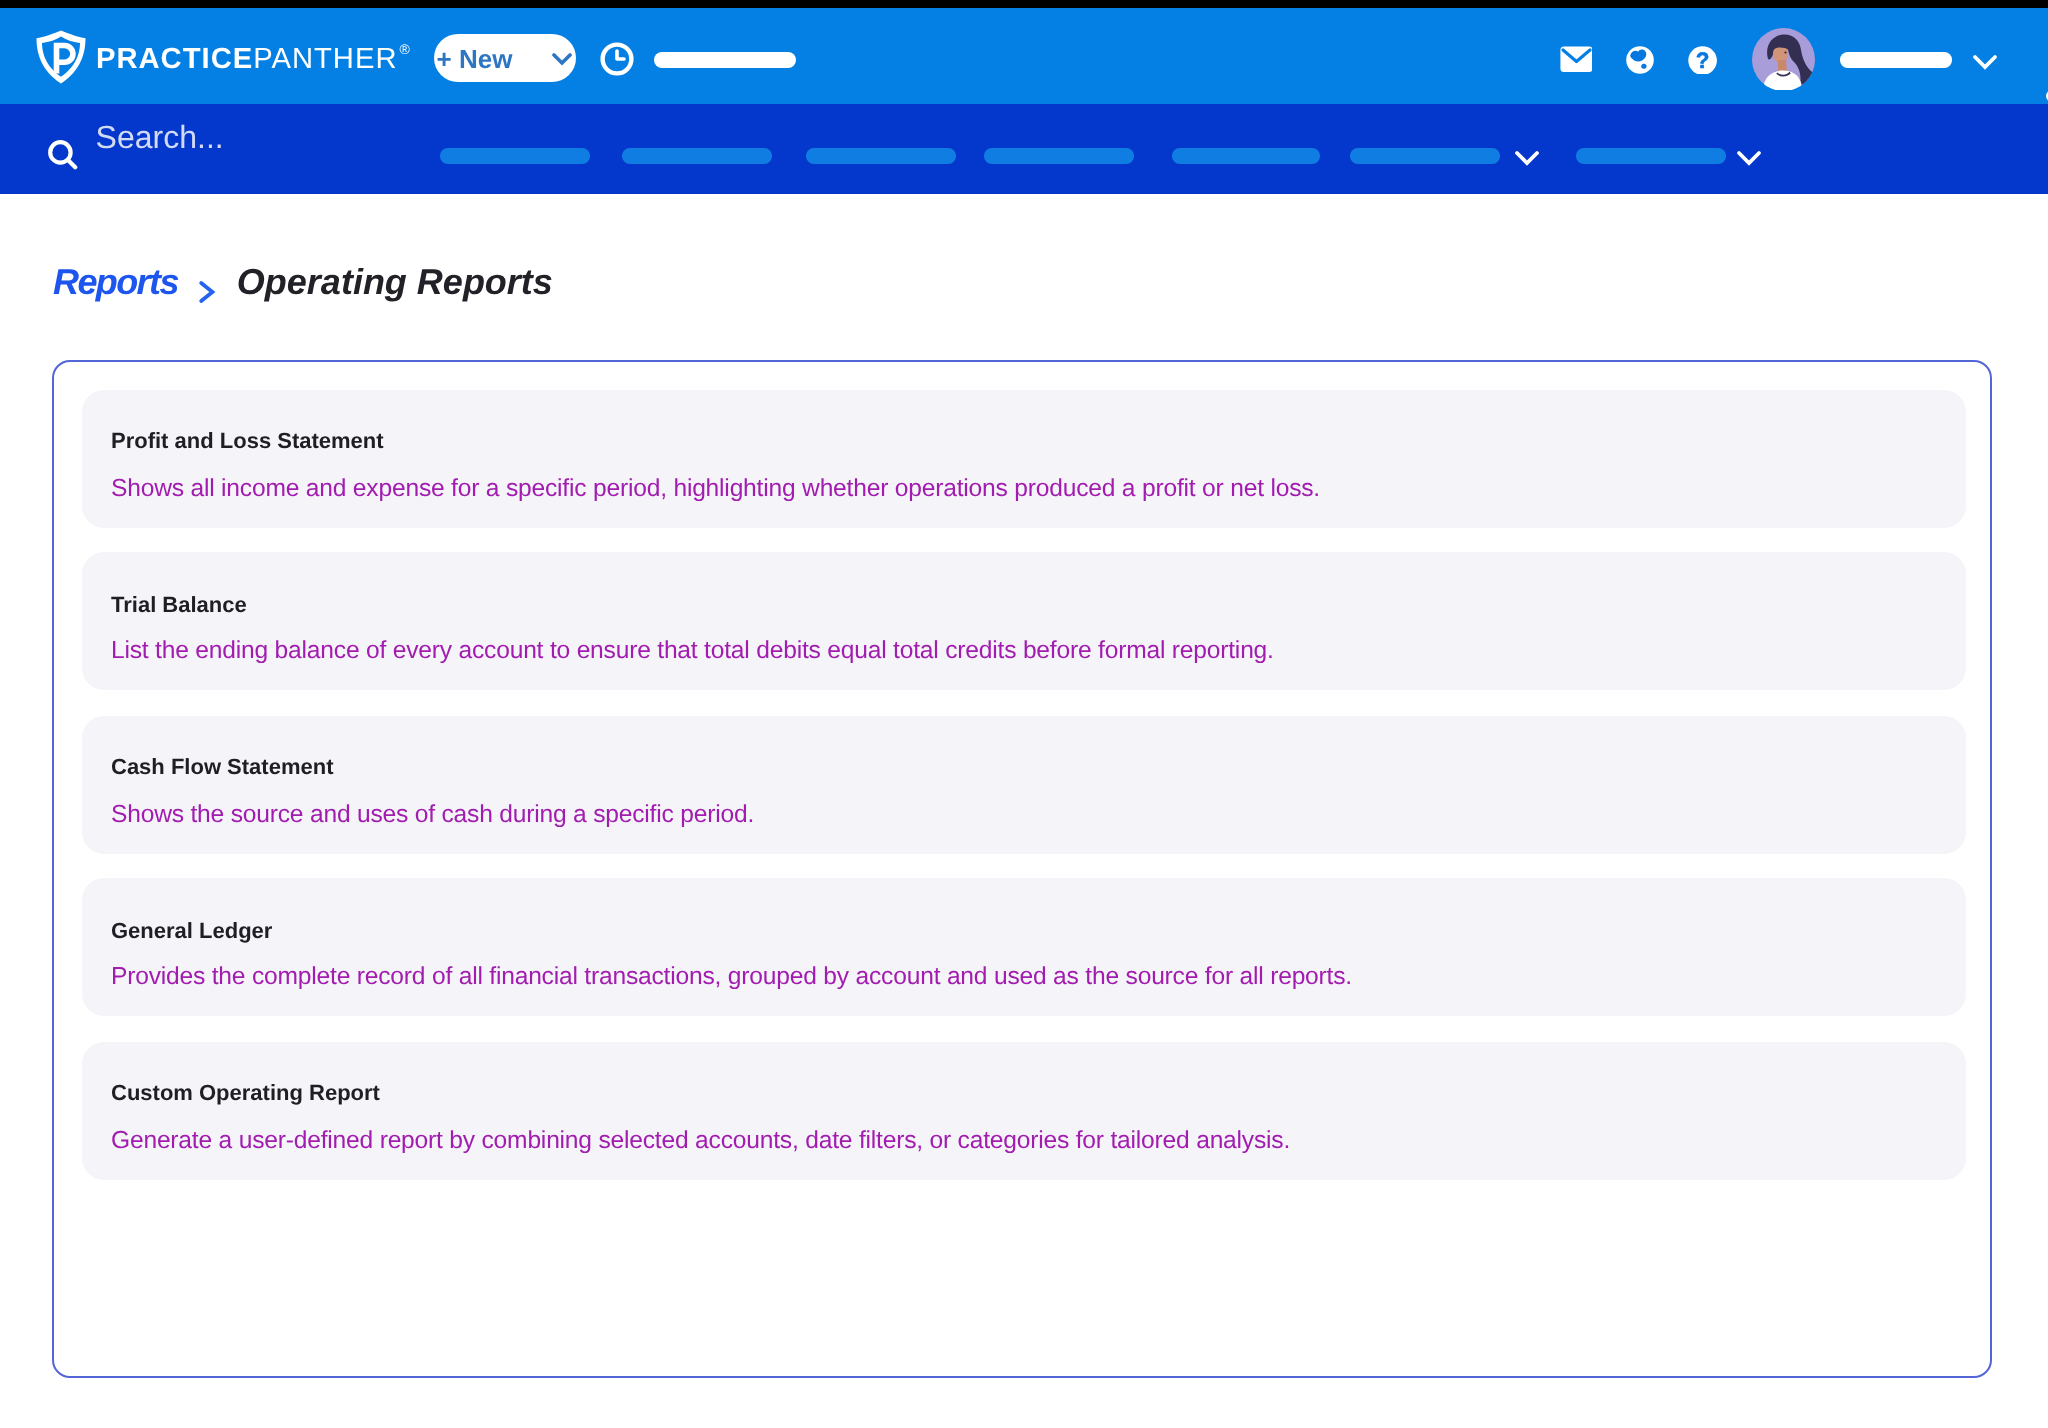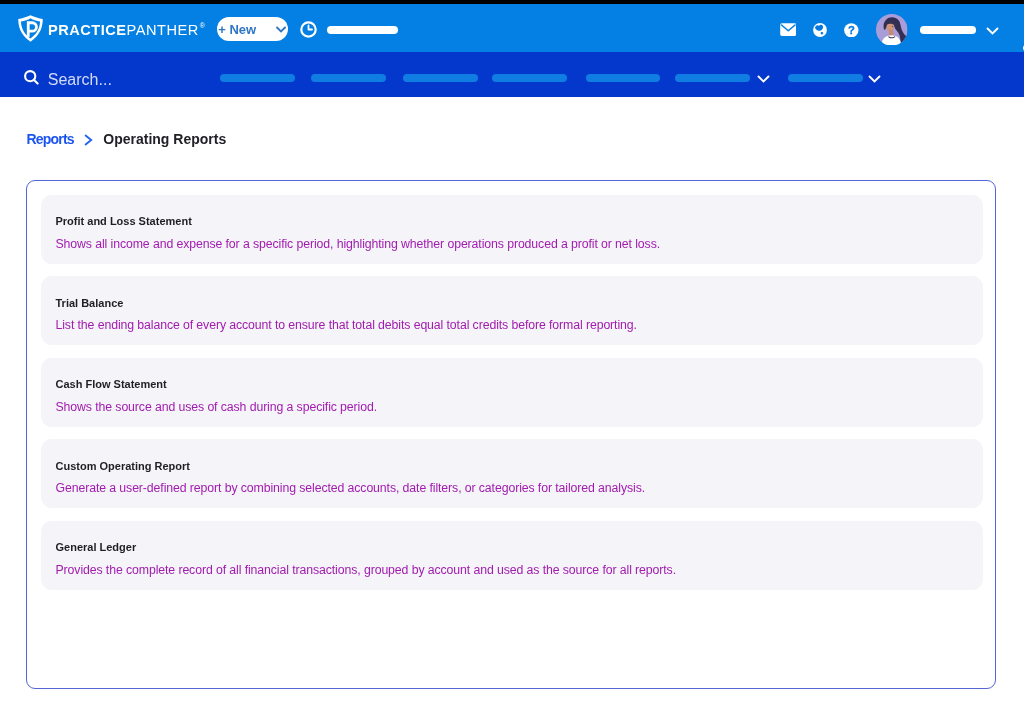--- a/index.html
+++ b/index.html
@@ -9,22 +9,22 @@
 #blackbar { left:0; top:0; width:1024px; height:4px; background:#000; }
 #topbar { left:0; top:4px; width:1024px; height:48px; background:#0480E4; }
 #subbar { left:0; top:52px; width:1024px; height:45px; background:#0437CB; }
 .wpill { background:#fff; border-radius:4.5px; }
 .bpill { background:#0F7DE2; border-radius:3.9px; height:7.7px; top:74.3px; }
 #logo-text { left:48px; top:21.6px; color:#fff; font-size:14.6px; letter-spacing:0.5px; white-space:nowrap; }
 #logo-text b { font-weight:bold; }
 #logo-text .reg { font-weight:normal;margin-top:12px; }
 #logo-text sup { font-size:7px; position:relative; top:-1px; left:1px;}
 #newbtn { left:217px; top:17px; width:70.5px; height:24px; background:#fff; border-radius:12px; display:flex; align-items:center; justify-content:center; color:#2E76C3; font-weight:bold; font-size:13px; gap:20px; }
-#search-text { left:47.8px; top:71px; color:rgba(255,255,255,0.82); font-size:16px; }
-#crumbs { left:26.5px; top:131px; font-size:14px; font-weight:bold; letter-spacing:-0.4px; white-space:nowrap; display:flex; align-items:center; }
+#search-text { left:47.8px; top:61px; color:rgba(255,255,255,0.82); font-size:16px; }
+#crumbs { left:26.5px; top:131px; font-size:18px; font-weight:bold; letter-spacing:-0.4px; white-space:nowrap; display:flex; align-items:flex-end;font-style:italic; }
 #crumbs .rep { color:#1D55EF; letter-spacing:-0.8px; }
 #crumbs .cur { color:#212127; letter-spacing:0; }
 #panel { left:26px; top:180px; width:970px; height:509px; border:1.5px solid #5465D6; border-radius:9px; background:#fff; padding:13.5px 0 0 13.5px; }
 .card { width:942px; height:69px; background:#F4F4F9; border-radius:11px; margin-bottom:12.5px; padding:17.5px 18px 0 15px; }
 .card h3 { font-size:11px; font-weight:bold; color:#1E1E24; line-height:19px; letter-spacing:0;}
 .card p { margin-top:4.5px; font-size:12.3px; color:#a21caf; line-height:16px; letter-spacing:-0.1px; }
 svg { display:block; }
 </style>
 </head>
 <body>
@@ -126,21 +126,21 @@
       </div>
     <div class="card">
         <h3>Trial Balance</h3>
         <p>List the ending balance of every account to ensure that total debits equal total credits before formal reporting.</p>
       </div>
     <div class="card">
         <h3>Cash Flow Statement</h3>
         <p>Shows the source and uses of cash during a specific period.</p>
       </div>
     <div class="card">
+        <h3>General Ledger</h3>
+        <p>Provides the complete record of all financial transactions, grouped by account and used as the source for all reports.</p>
+      </div>
+    <div class="card">
         <h3>Custom Operating Report</h3>
         <p>Generate a user-defined report by combining selected accounts, date filters, or categories for tailored analysis.</p>
-      </div>
-    <div class="card">
-        <h3>General Ledger</h3>
-        <p>Provides the complete record of all financial transactions, grouped by account and used as the source for all reports.</p>
       </div>
   </div>
 </div>
 
 </body></html>

